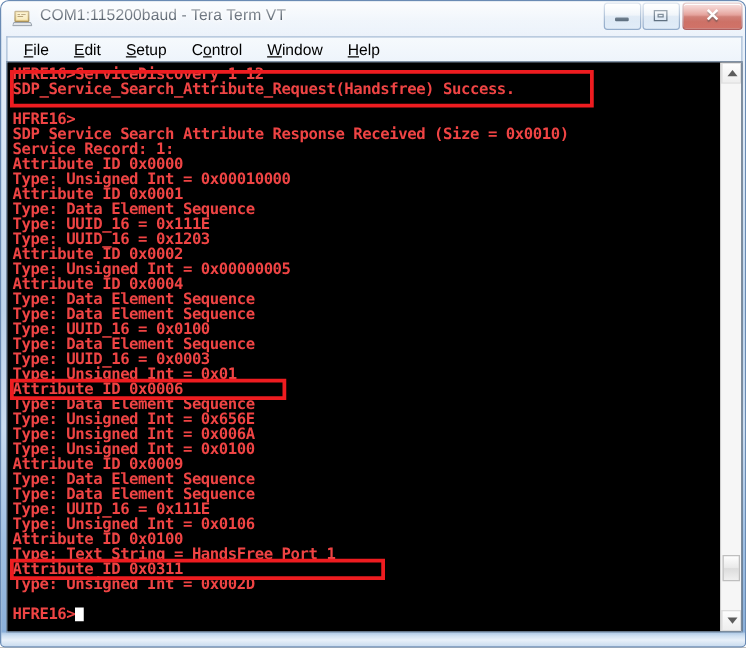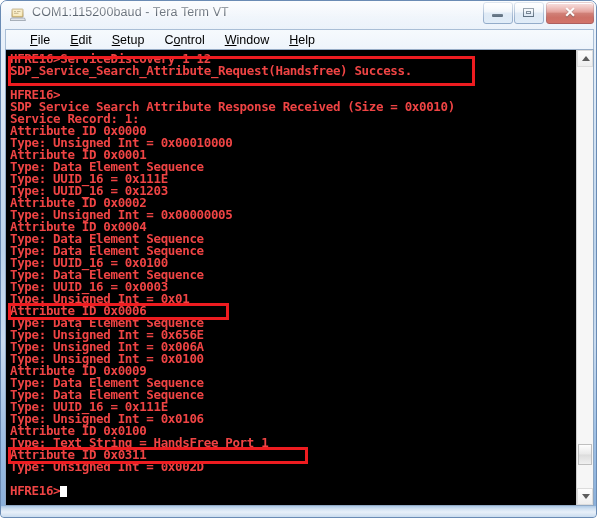--- a/index.html
+++ b/index.html
@@ -126,21 +126,21 @@
     position: absolute;
     left: 4px; top: 28px;
     width: 589px;
     height: 20px;
     background: linear-gradient(180deg, #f6fafd 0%, #eef4fb 100%);
     border: 1px solid #a9bed6;
     border-bottom: none;
     box-sizing: border-box;
     display: flex;
     align-items: center;
-    padding-left: 22px;
+    padding-left: 11px;
   }
   .menu-item {
     font-size: 12.5px;
     color: #000000;
     margin-right: 16px;
     white-space: nowrap;
     cursor: default;
     padding: 1px 2px;
   }
   .menu-item u { text-decoration: underline; }

